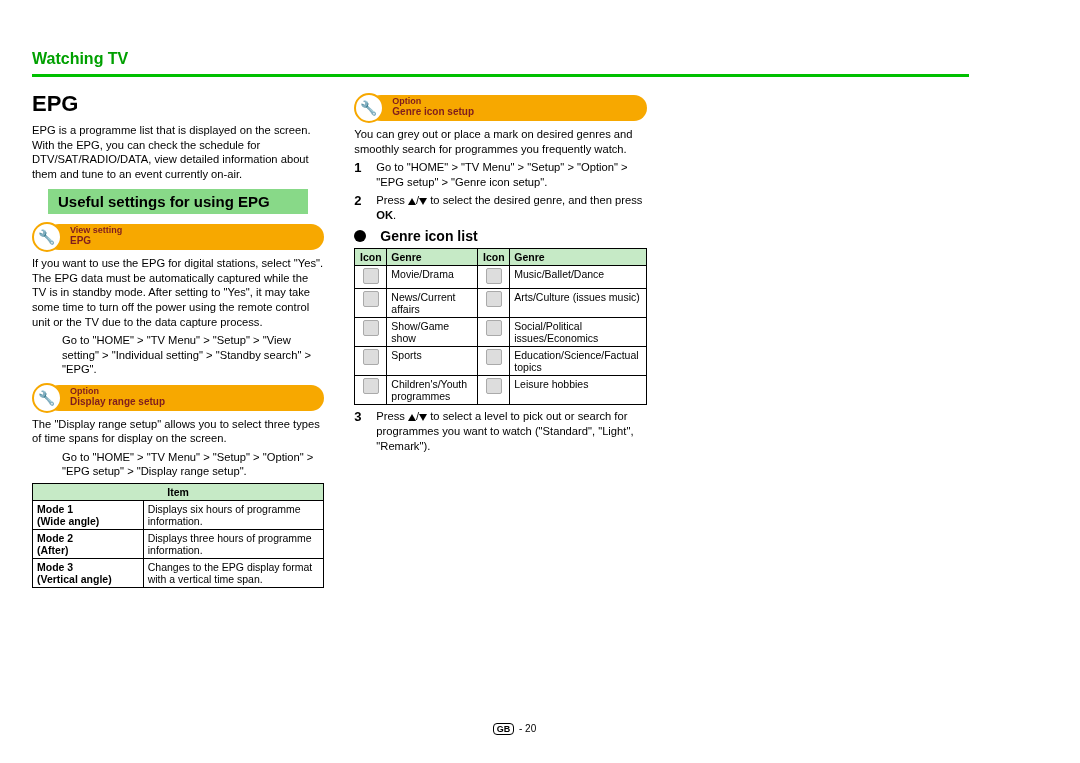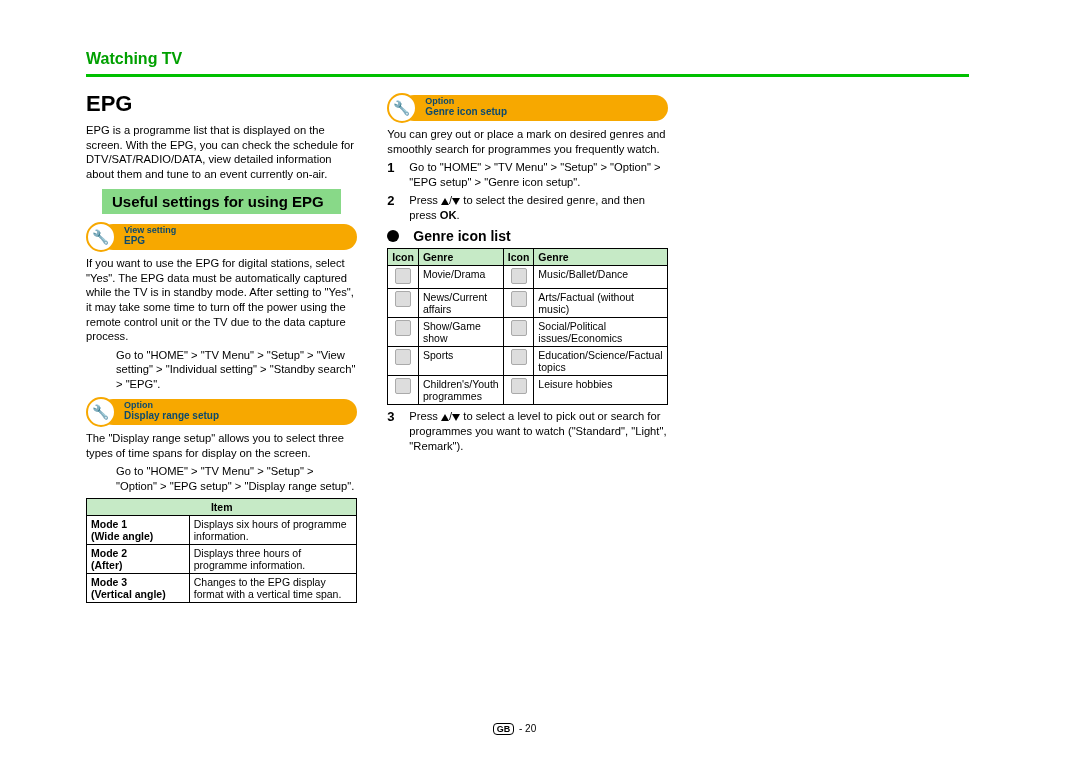--- a/index.html
+++ b/index.html
@@ -1,27 +1,27 @@
 <!DOCTYPE html>
 <html><head>
 <meta charset="utf-8">
 <style>
   * { box-sizing: border-box; }
   body { margin: 0; padding: 0; font-family: Arial, Helvetica, sans-serif; background: #fff; color: #000; }
-  .page { width: 1029px; height: 763px; padding: 50px 60px 30px 86px; position: relative; }
+  .page { width: 1029px; height: 763px; padding: 50px 60px 30px 32px; position: relative; }
   .header-title { color: #00a000; font-weight: bold; font-size: 16px; margin-bottom: 6px; }
   .rule { height: 3px; background: #00c000; margin-bottom: 10px; }
   .columns { display: flex; gap: 30px; }
   .col { width: 310px; }
   .h1 { font-size: 22px; font-weight: bold; margin: 4px 0 6px 0; }
   .body-text { font-size: 11.2px; line-height: 1.3; margin: 4px 0; }
   .green-bar { background: #88d988; color: #000; font-weight: bold; font-size: 15px; padding: 4px 10px; margin: 8px 16px; }
   .pill-wrap { display: flex; align-items: center; margin: 6px 0 2px 0; }
   .pill-icon { width: 30px; height: 30px; border: 2px solid #f7a800; border-radius: 50%; background: #fff; display: flex; align-items: center; justify-content: center; margin-right: -16px; z-index: 2; font-size: 14px; }
-  .pill { background: #f7a800; border-radius: 18px; padding: 2px 12px 4px 24px; flex: 1; color: #0c4a6e; }
+  .pill { background: #f7a800; border-radius: 18px; padding: 2px 12px 4px 24px; flex: 1; color: #7f1d1d; }
   .pill-sup { font-size: 9px; font-weight: bold; display: block; line-height: 1; }
   .pill-title { font-size: 10px; font-weight: bold; display: block; line-height: 1.1; }
   table { border-collapse: collapse; width: 100%; font-size: 10.5px; margin: 4px 0; }
   th, td { border: 1px solid #000; padding: 2px 4px; text-align: left; vertical-align: top; }
   .th-green { background: #c6eac6; font-weight: bold; text-align: center; }
   .th-green-left { background: #c6eac6; font-weight: bold; text-align: left; }
   .indent { margin-left: 30px; }
   .step-row { display: flex; gap: 10px; margin: 4px 0; }
   .step-num { font-weight: bold; font-size: 13px; width: 12px; flex-shrink: 0; }
   .step-text { font-size: 11.2px; line-height: 1.3; }
@@ -126,21 +126,21 @@
         <tr>
               <td class="icon-cell"><span class="icon-box"></span></td>
               <td>Movie/Drama</td>
               <td class="icon-cell"><span class="icon-box"></span></td>
               <td>Music/Ballet/Dance</td>
             </tr>
         <tr>
               <td class="icon-cell"><span class="icon-box"></span></td>
               <td>News/Current affairs</td>
               <td class="icon-cell"><span class="icon-box"></span></td>
-              <td>Arts/Factual (without music)</td>
+              <td>Arts/Culture (issues music)</td>
             </tr>
         <tr>
               <td class="icon-cell"><span class="icon-box"></span></td>
               <td>Show/Game show</td>
               <td class="icon-cell"><span class="icon-box"></span></td>
               <td>Social/Political issues/Economics</td>
             </tr>
         <tr>
               <td class="icon-cell"><span class="icon-box"></span></td>
               <td>Sports</td>

